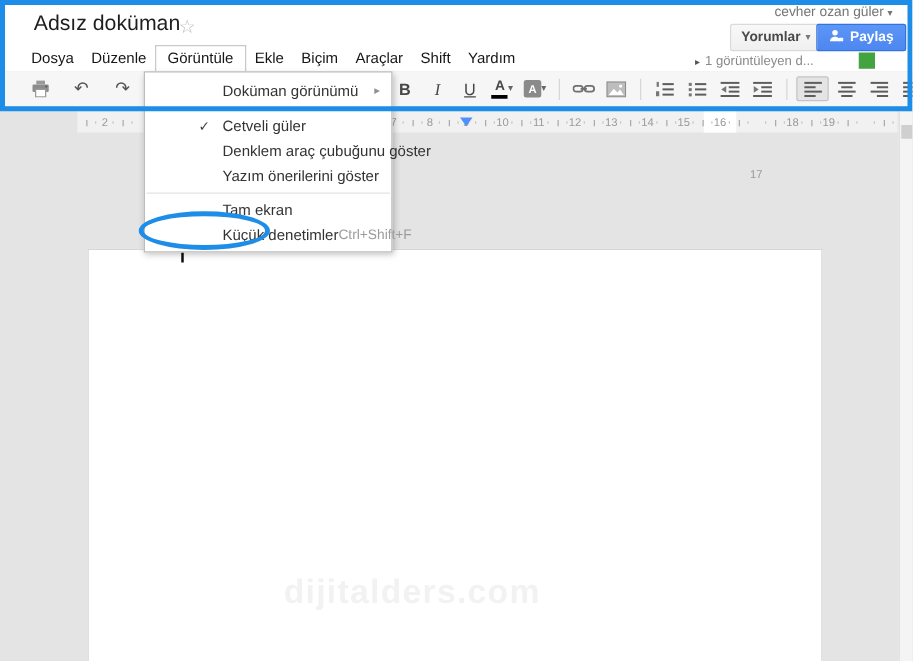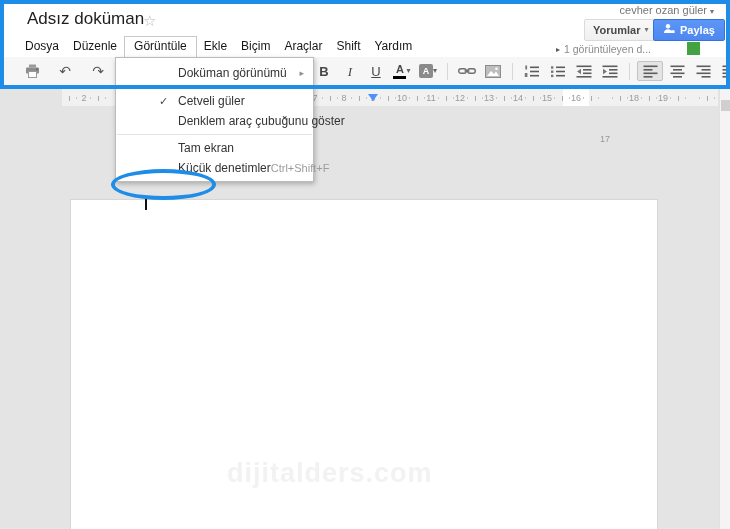--- a/index.html
+++ b/index.html
@@ -367,20 +367,24 @@
     </div>
     <div class="vm-sep"></div>
     <div class="vm-row">
       <span class="vm-gutter">✓</span>
       <span class="vm-label">Cetveli güler</span>
     </div>
     <div class="vm-row">
       <span class="vm-gutter"></span>
       <span class="vm-label">Denklem araç çubuğunu göster</span>
     </div>
+    <div class="vm-row">
+      <span class="vm-gutter"></span>
+      <span class="vm-label">Yazım önerilerini göster</span>
+    </div>
     <div class="vm-sep"></div>
     <div class="vm-row">
       <span class="vm-gutter"></span>
       <span class="vm-label">Tam ekran</span>
     </div>
     <div class="vm-row">
       <span class="vm-gutter"></span>
       <span class="vm-label">Küçük denetimler</span>
       <span class="vm-short">Ctrl+Shift+F</span>
     </div>

